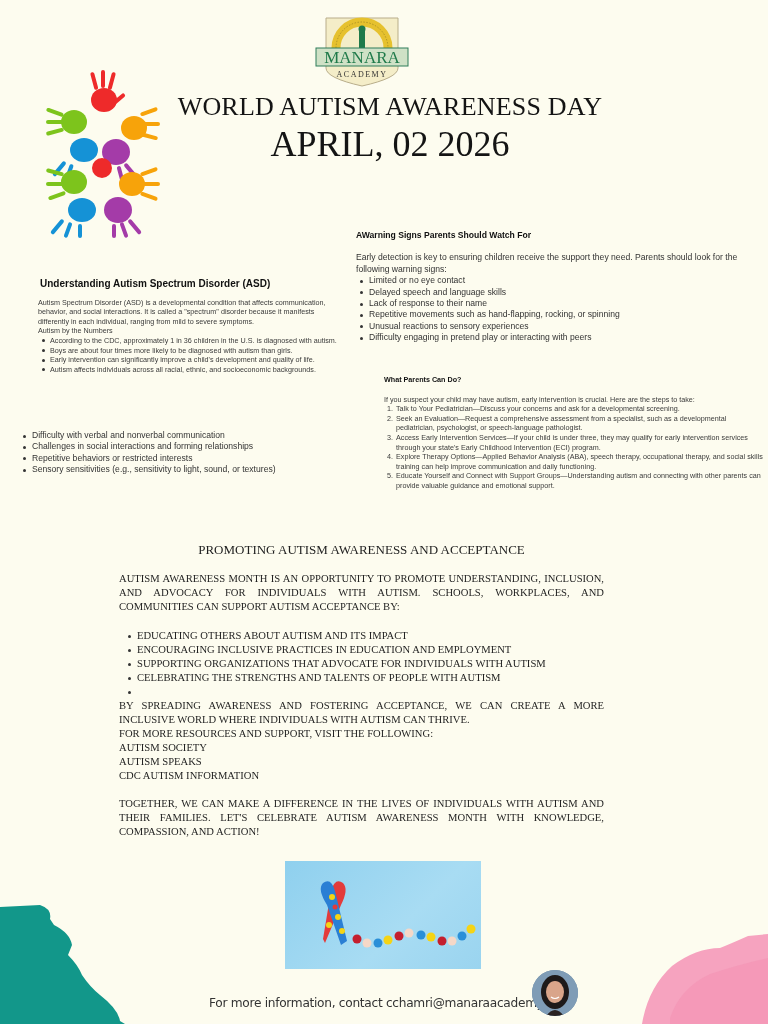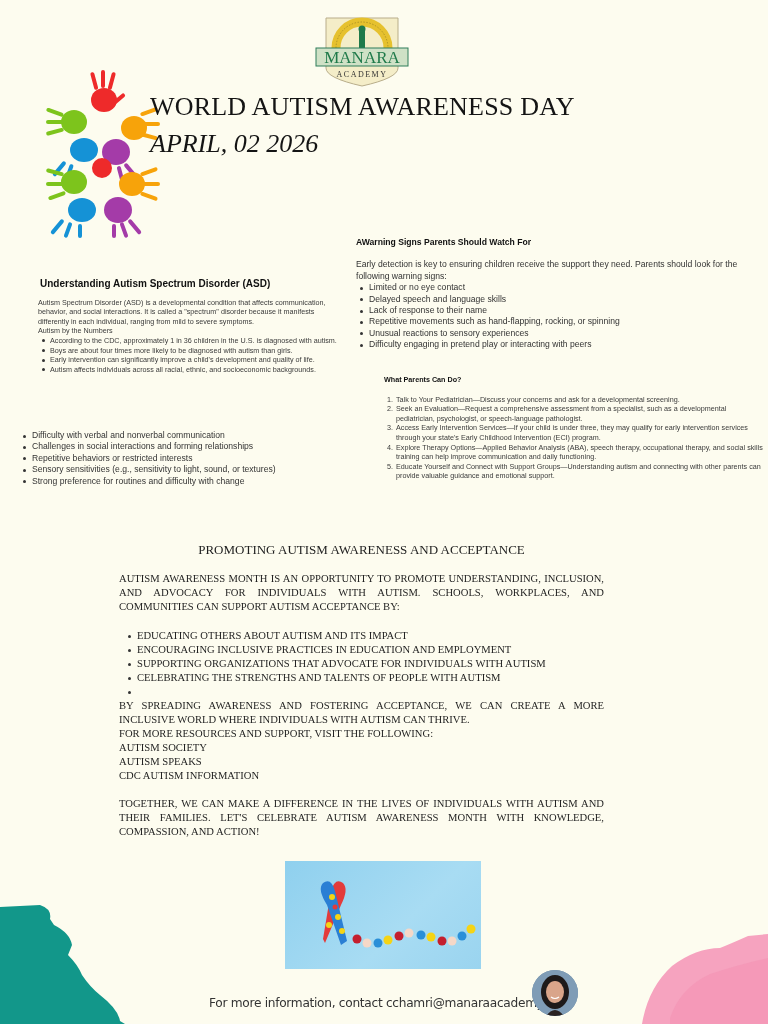--- a/index.html
+++ b/index.html
@@ -13,25 +13,25 @@
     .abs { position: absolute; }
 
     
     #logo { left: 314px; top: 12px; width: 96px; height: 76px; }
 
     
     #hands { left: 44px; top: 70px; width: 116px; height: 170px; }
 
     
     #title-block {
-      left: 150px; top: 90px; width: 480px; text-align: left;
+      left: 150px; top: 90px; width: 480px; text-align: center;
       font-family: "Liberation Serif", serif; color: #141414;
     }
     #title-block .t1 { font-size: 26px; line-height: 34px; letter-spacing: 0.2px; }
-    #title-block .t2 { font-size: 26px; line-height: 40px; font-style: italic; }
+    #title-block .t2 { font-size: 36px; line-height: 40px; }
 
     .small { font-size: 7.2px; line-height: 9.6px; color: #3a3a3a; }
     .mid { font-size: 8.6px; line-height: 11.4px; color: #333; }
     .heading-sm { font-weight: bold; color: #111; }
     ul.dots { list-style: none; }
     ul.dots li { position: relative; padding-left: 13px; }
     ul.dots li::before {
       content: ""; position: absolute; left: 4px; width: 3px; height: 3px;
       border-radius: 50%; background: #333;
     }
@@ -41,21 +41,21 @@
     
     #asd { left: 38px; top: 279px; width: 300px; }
     #asd .heading-sm { font-size: 10px; margin-left: 2px; margin-bottom: 9px; }
     #asd ul.dots li { padding-left: 12px; }
 
     
     #chars { left: 19px; top: 430px; width: 340px; }
     #chars .heading-sm { font-size: 8.6px; margin-bottom: 11px; }
 
     
-    #warn { left: 356px; top: 237px; width: 400px; }
+    #warn { left: 356px; top: 230px; width: 400px; }
     #warn .heading-sm { font-size: 8.6px; margin-bottom: 11px; }
 
     
     #parents { left: 384px; top: 375px; width: 380px; }
     #parents .heading-sm { font-size: 7.2px; margin-bottom: 10px; }
     #parents ol { list-style: none; }
     #parents ol li { position: relative; padding-left: 12px; }
     #parents ol li .num { position: absolute; left: 3px; top: 0; }
 
     
@@ -176,39 +176,39 @@
     <li>Autism affects individuals across all racial, ethnic, and socioeconomic backgrounds.</li>
   </ul>
 </div>
 
 <div id="chars" class="abs mid">
   <ul class="dots">
     <li>Difficulty with verbal and nonverbal communication</li>
     <li>Challenges in social interactions and forming relationships</li>
     <li>Repetitive behaviors or restricted interests</li>
     <li>Sensory sensitivities (e.g., sensitivity to light, sound, or textures)</li>
-    <li>Strong preference for routines and difficulty with change</li>
   </ul>
 </div>
 
 <div id="warn" class="abs mid">
   <div class="heading-sm">AWarning Signs Parents Should Watch For</div>
   <div>Early detection is key to ensuring children receive the support they need. Parents should look for the following warning signs:</div>
   <ul class="dots">
     <li>Limited or no eye contact</li>
     <li>Delayed speech and language skills</li>
     <li>Lack of response to their name</li>
     <li>Repetitive movements such as hand-flapping, rocking, or spinning</li>
     <li>Unusual reactions to sensory experiences</li>
     <li>Difficulty engaging in pretend play or interacting with peers</li>
   </ul>
 </div>
 
 <div id="parents" class="abs small">
   <div class="heading-sm">What Parents Can Do?</div>
+  <div>If you suspect your child may have autism, early intervention is crucial. Here are the steps to take:</div>
   <ol>
     <li><span class="num">1.</span><span>Talk to Your Pediatrician—Discuss your concerns and ask for a developmental screening.</span></li>
     <li><span class="num">2.</span><span>Seek an Evaluation—Request a comprehensive assessment from a specialist, such as a developmental pediatrician, psychologist, or speech-language pathologist.</span></li>
     <li><span class="num">3.</span><span>Access Early Intervention Services—If your child is under three, they may qualify for early intervention services through your state's Early Childhood Intervention (ECI) program.</span></li>
     <li><span class="num">4.</span><span>Explore Therapy Options—Applied Behavior Analysis (ABA), speech therapy, occupational therapy, and social skills training can help improve communication and daily functioning.</span></li>
     <li><span class="num">5.</span><span>Educate Yourself and Connect with Support Groups—Understanding autism and connecting with other parents can provide valuable guidance and emotional support.</span></li>
   </ol>
 </div>
 
 <div id="promo" class="abs">

